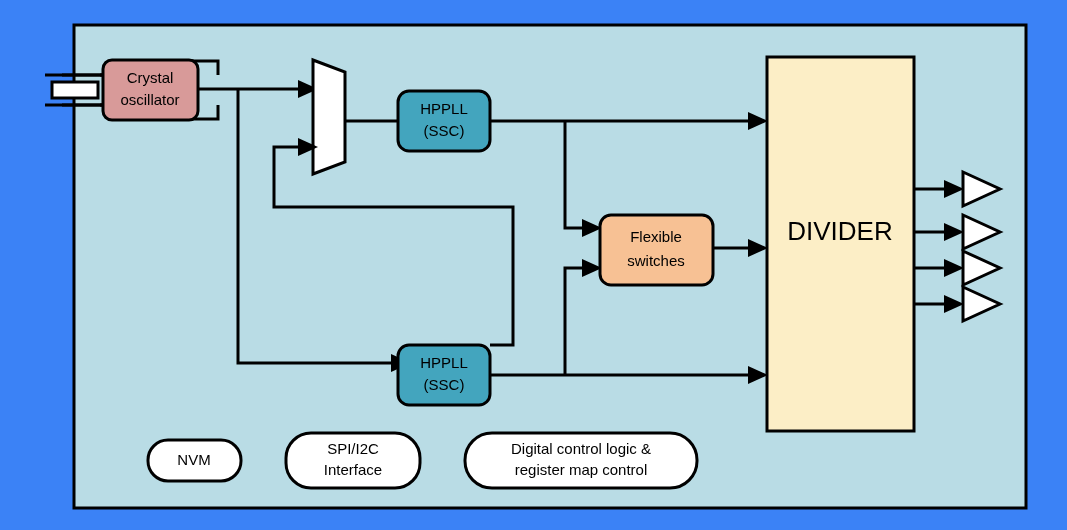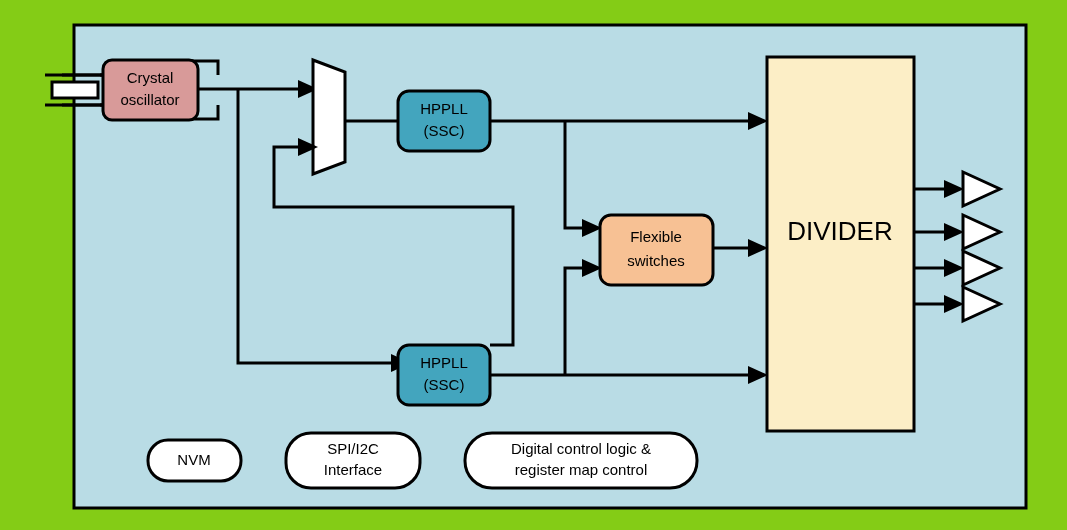--- a/index.html
+++ b/index.html
@@ -11,21 +11,21 @@
   body {
     width: 1067px;
     height: 530px;
     font-family: "Liberation Sans", sans-serif;
     overflow: hidden;
   }
   #diagram-root {
     position: relative;
     width: 1067px;
     height: 530px;
-    background: #84cc16;
+    background: #3b82f6;
   }
   svg#block-diagram {
     display: block;
     width: 1067px;
     height: 530px;
   }
   .blk-text {
     font-family: "Liberation Sans", sans-serif;
     font-size: 15px;
     fill: #000000;

